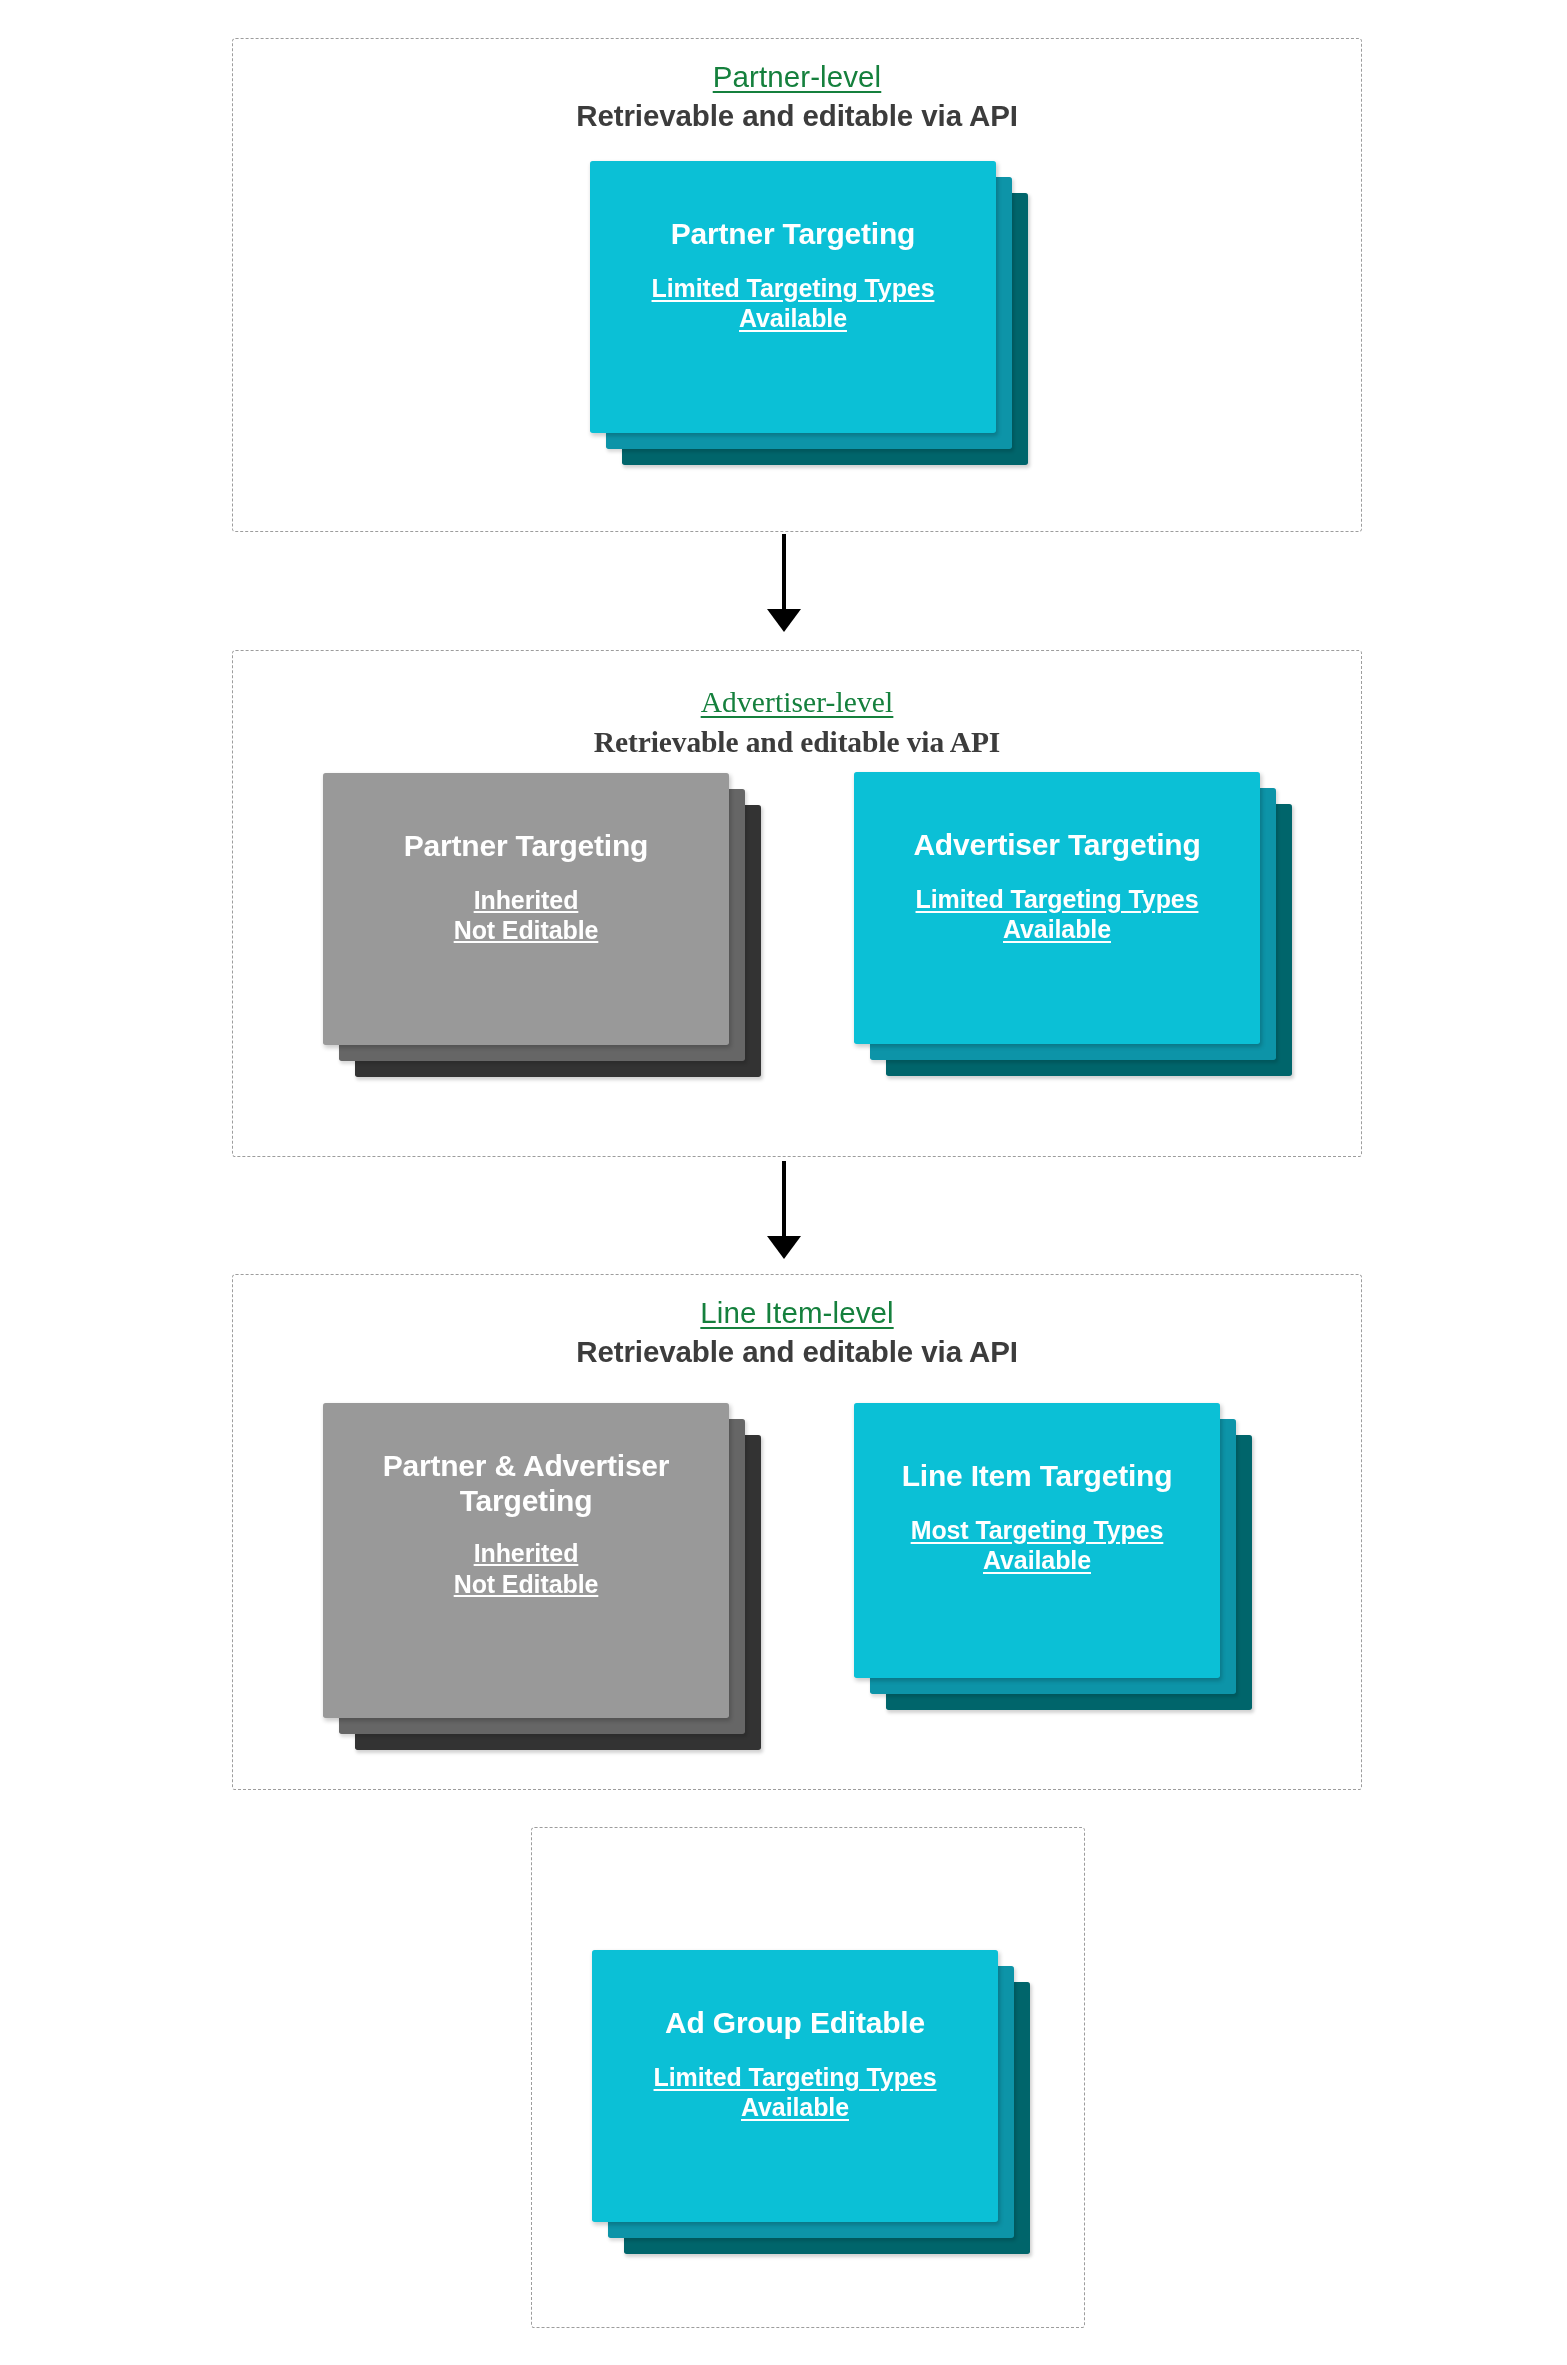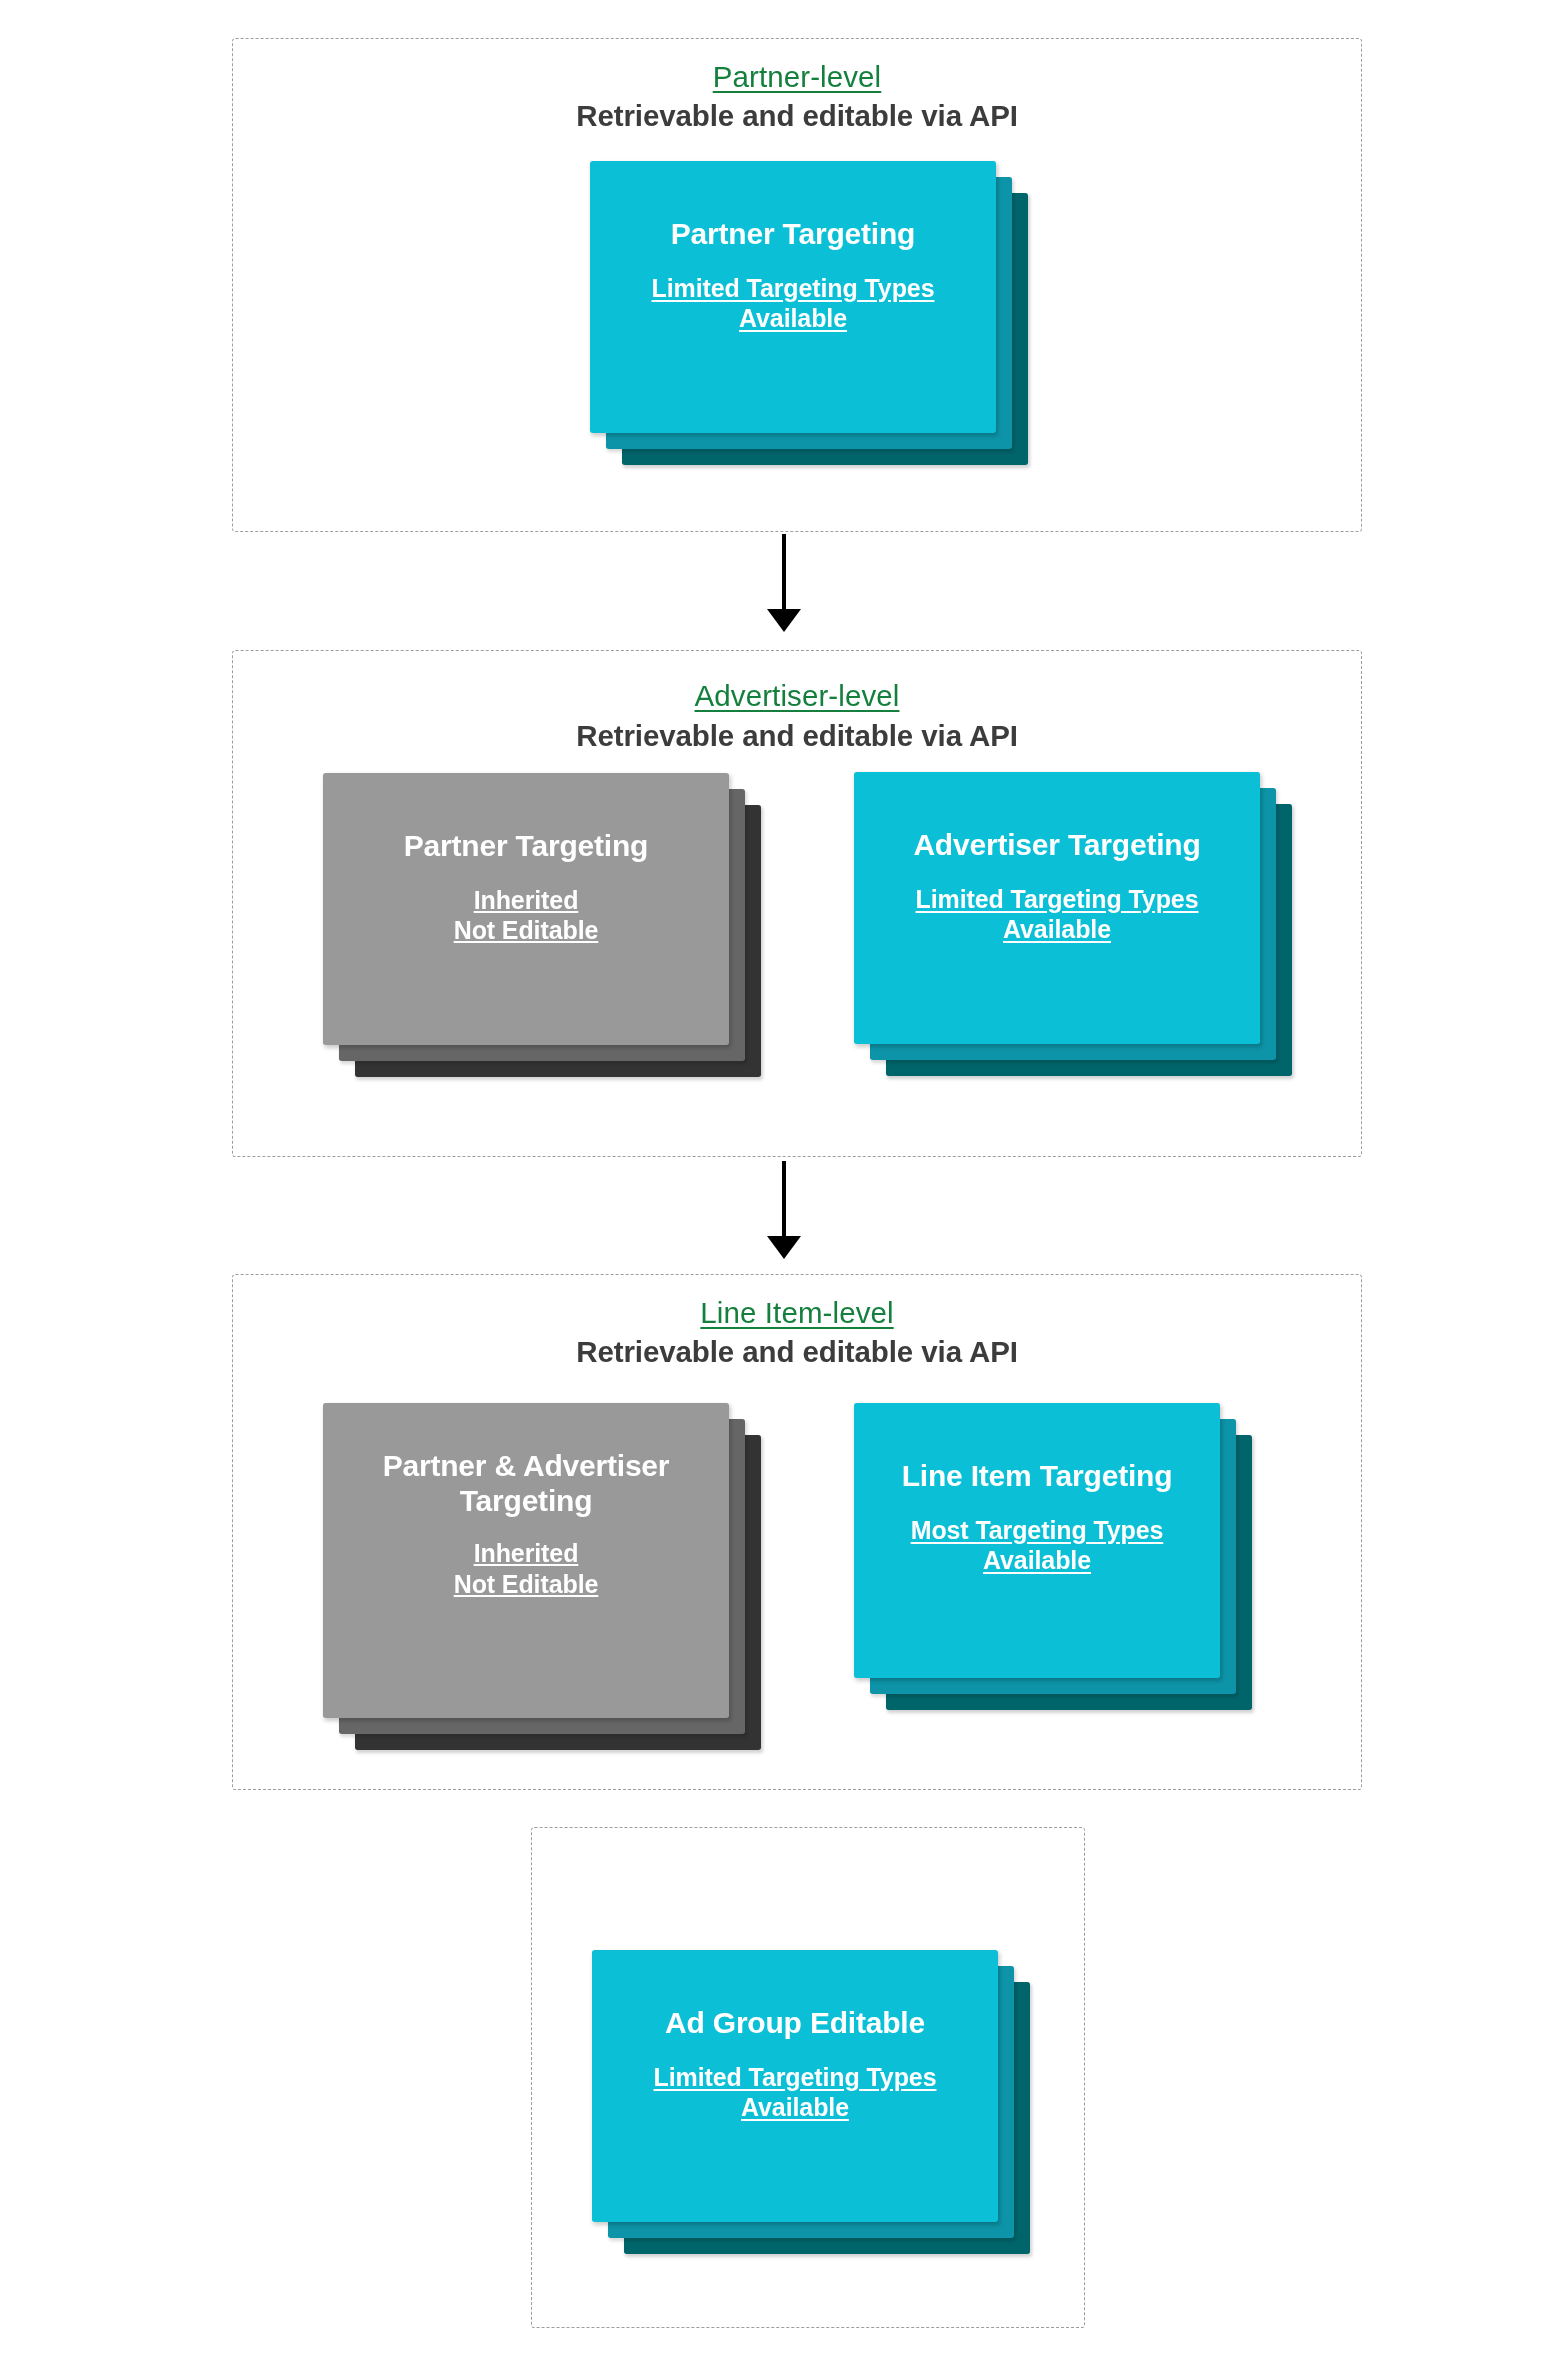--- a/index.html
+++ b/index.html
@@ -169,21 +169,21 @@
     </div>
   </div>
 
   <div class="arrow" style="left:766px; top:534px; width:36px; height:98px;">
     <div class="shaft" style="height:77px;"></div>
     <div class="head"></div>
   </div>
 
   <div class="level-box" style="left:232px; top:650px; width:1130px; height:507px;">
 
-    <div class="level-heading" style="top:27px;">
+    <div class="level-heading" style="top:34px;font-family:Liberation Serif, serif;">
       <span class="level-title">Advertiser-level</span>
       <span class="level-sub">Retrievable and editable via API</span>
     </div>
 
     <div class="stack gray" style="left:63px; top:122px; width:433px; height:272px;">
       <div class="layer back"></div>
       <div class="layer mid"></div>
       <div class="layer front">
         <div class="card-title" style="margin-top:55px;">Partner Targeting</div>
         <div class="card-note" style="margin-top:21.4px; white-space:pre-line;">Inherited

